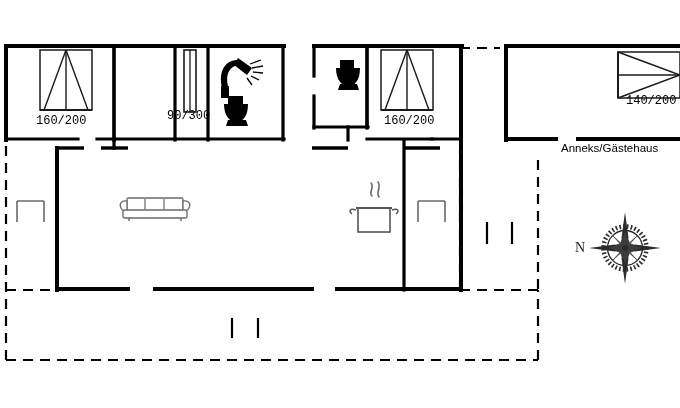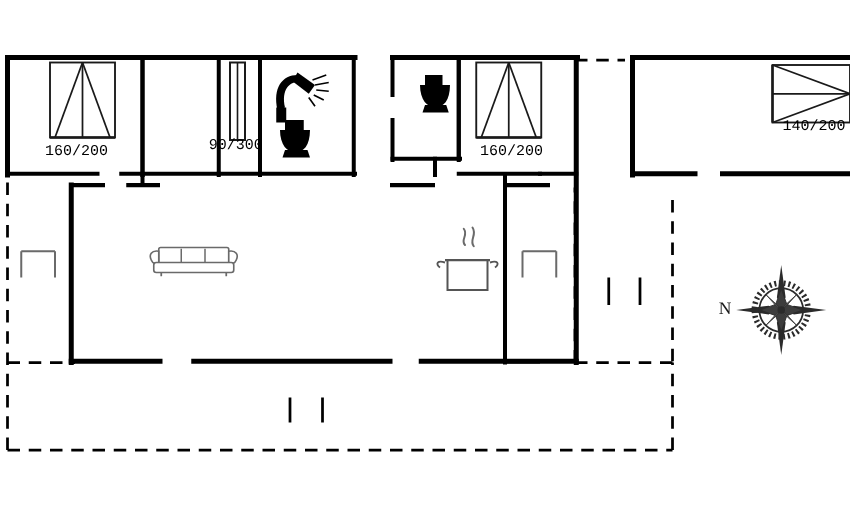--- a/index.html
+++ b/index.html
@@ -297,16 +297,17 @@
   </svg>
 
   <div class="dim-label" style="left:36px; top:114px;">160/200</div>
 
   <div class="dim-label" style="left:167px; top:109px;">90/300</div>
 
   <div class="dim-label" style="left:384px; top:114px;">160/200</div>
 
   <div class="dim-label" style="left:626px; top:94px;">140/200</div>
 
+  <div class="annex-label" style="left:561px; top:142px;">Anneks/Gästehaus</div>
 
   <div class="compass-letter" style="left:575px; top:240px;">N</div>
 
 </div>
 
 </body></html>

